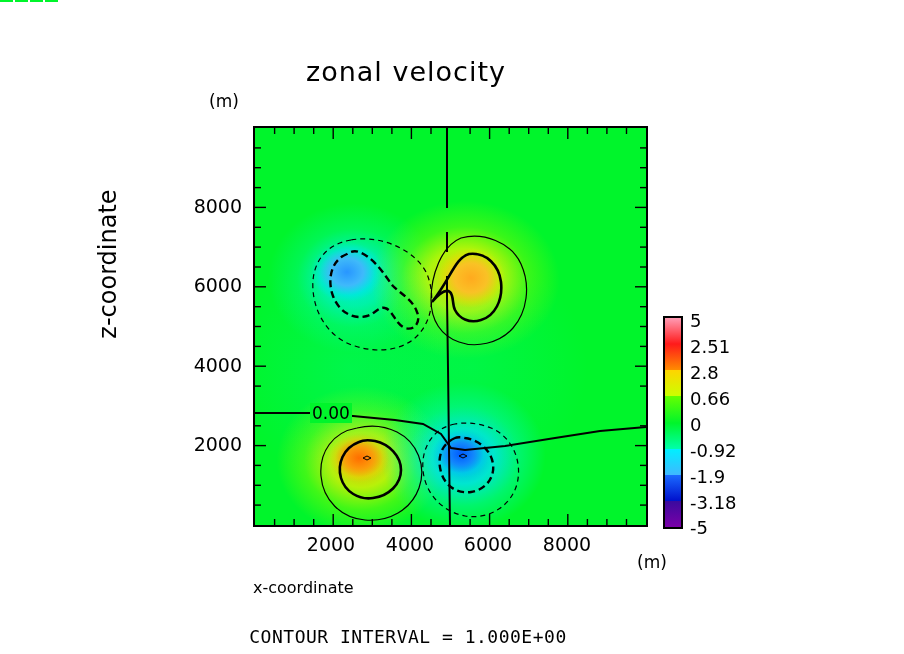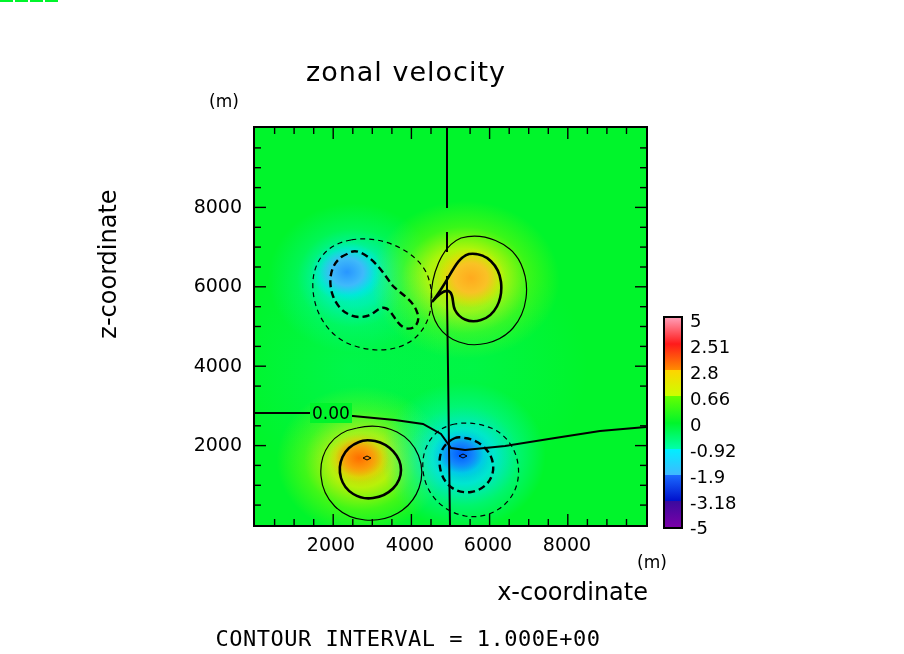--- a/index.html
+++ b/index.html
@@ -38,21 +38,21 @@
     position:absolute;
     left:-12px; top:250px;
     width:240px; text-align:center;
     font-size:24px; color:#000;
     transform:rotate(-90deg);
     transform-origin:center center;
     letter-spacing:0px;
   }
   #xlabel {
     position:absolute; left:253px; top:578px; width:395px;
-    text-align:right; font-size:24px; color:#000;
+    text-align:left; font-size:16px; color:#000;
   }
 
   
   #plot {
     position:absolute;
     left:253px; top:126px;
     width:395px; height:401px;
     border:2px solid #000;
     overflow:hidden;
     background:#00f52b;
@@ -91,21 +91,21 @@
     position:absolute; left:0;
     font-size:18px; color:#000;
     font-family:"DejaVu Sans", sans-serif;
     white-space:nowrap;
     transform:translateY(-50%);
   }
 
   
   #caption {
     position:absolute; left:0; top:626px; width:904px;
-    text-align:center; font-size:22px; color:#000;
+    text-align:center; font-size:18px; color:#000;
     letter-spacing:0.5px;
     font-family:"DejaVu Sans Mono", monospace;
   }
   #caption span { display:inline-block; transform:translateX(-44px); }
 
   
   .clabel {
     position:absolute; font-size:17px; color:#000;
     font-family:"DejaVu Sans", sans-serif;
     background:#00f52b;

